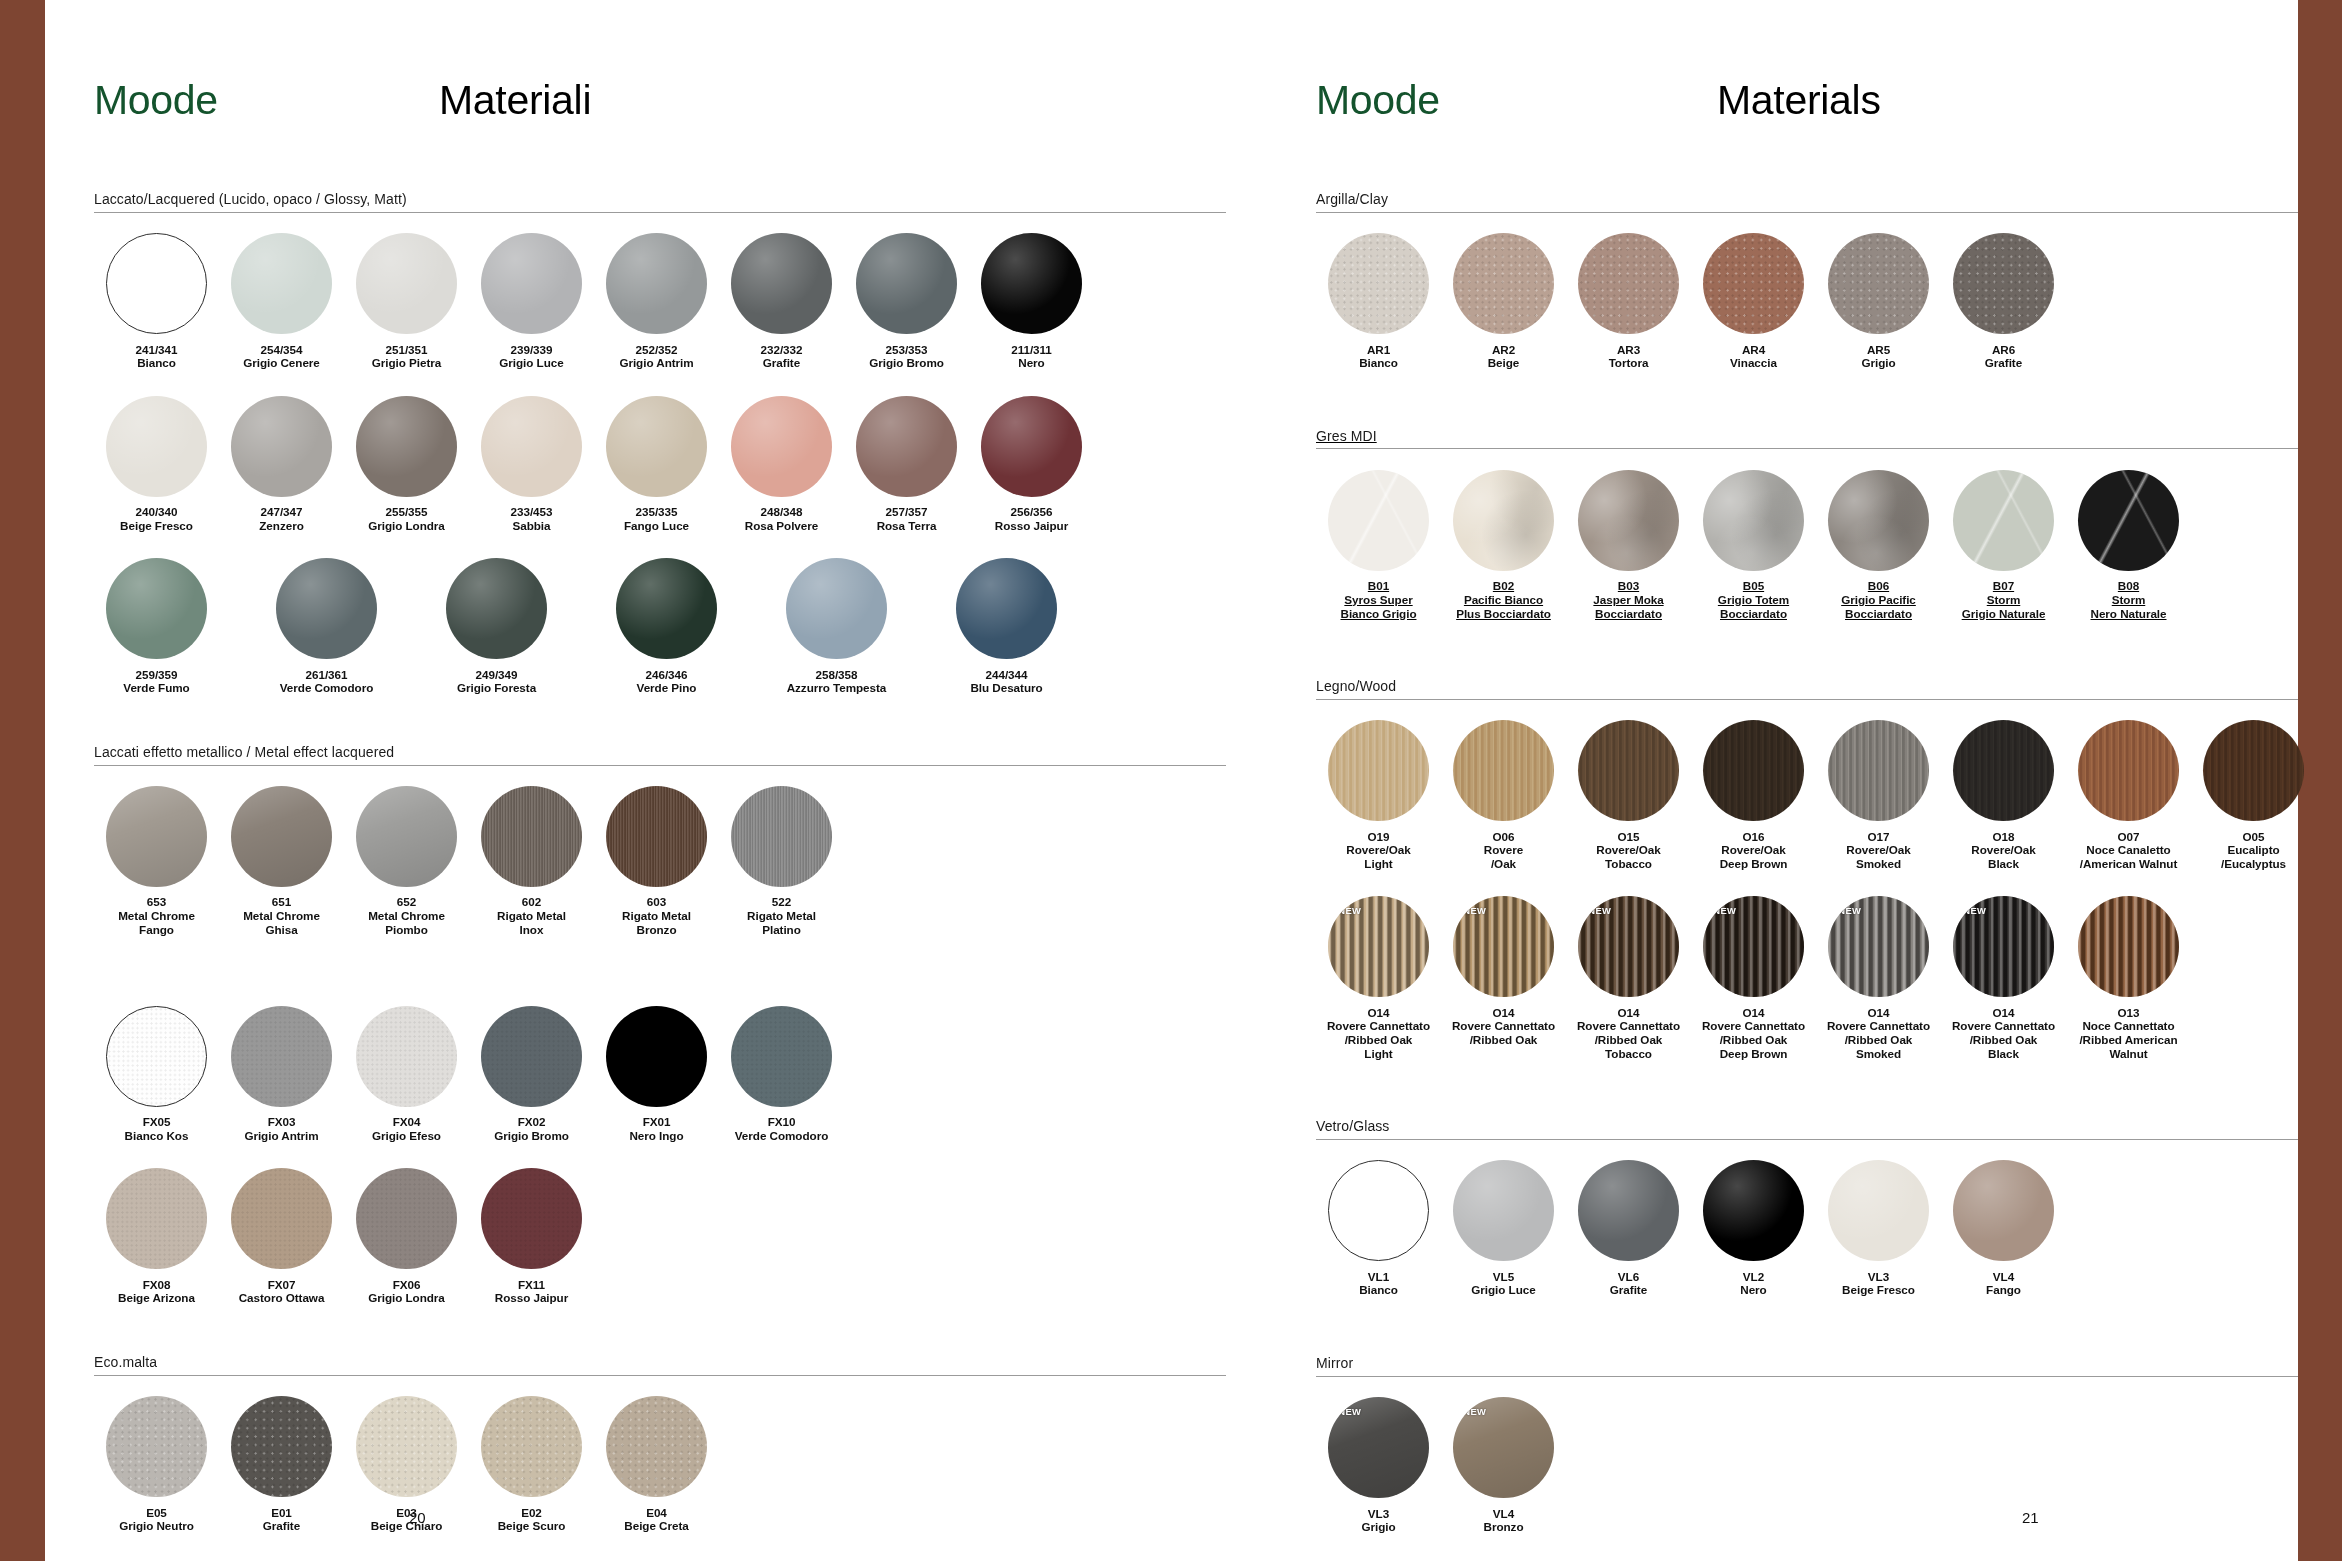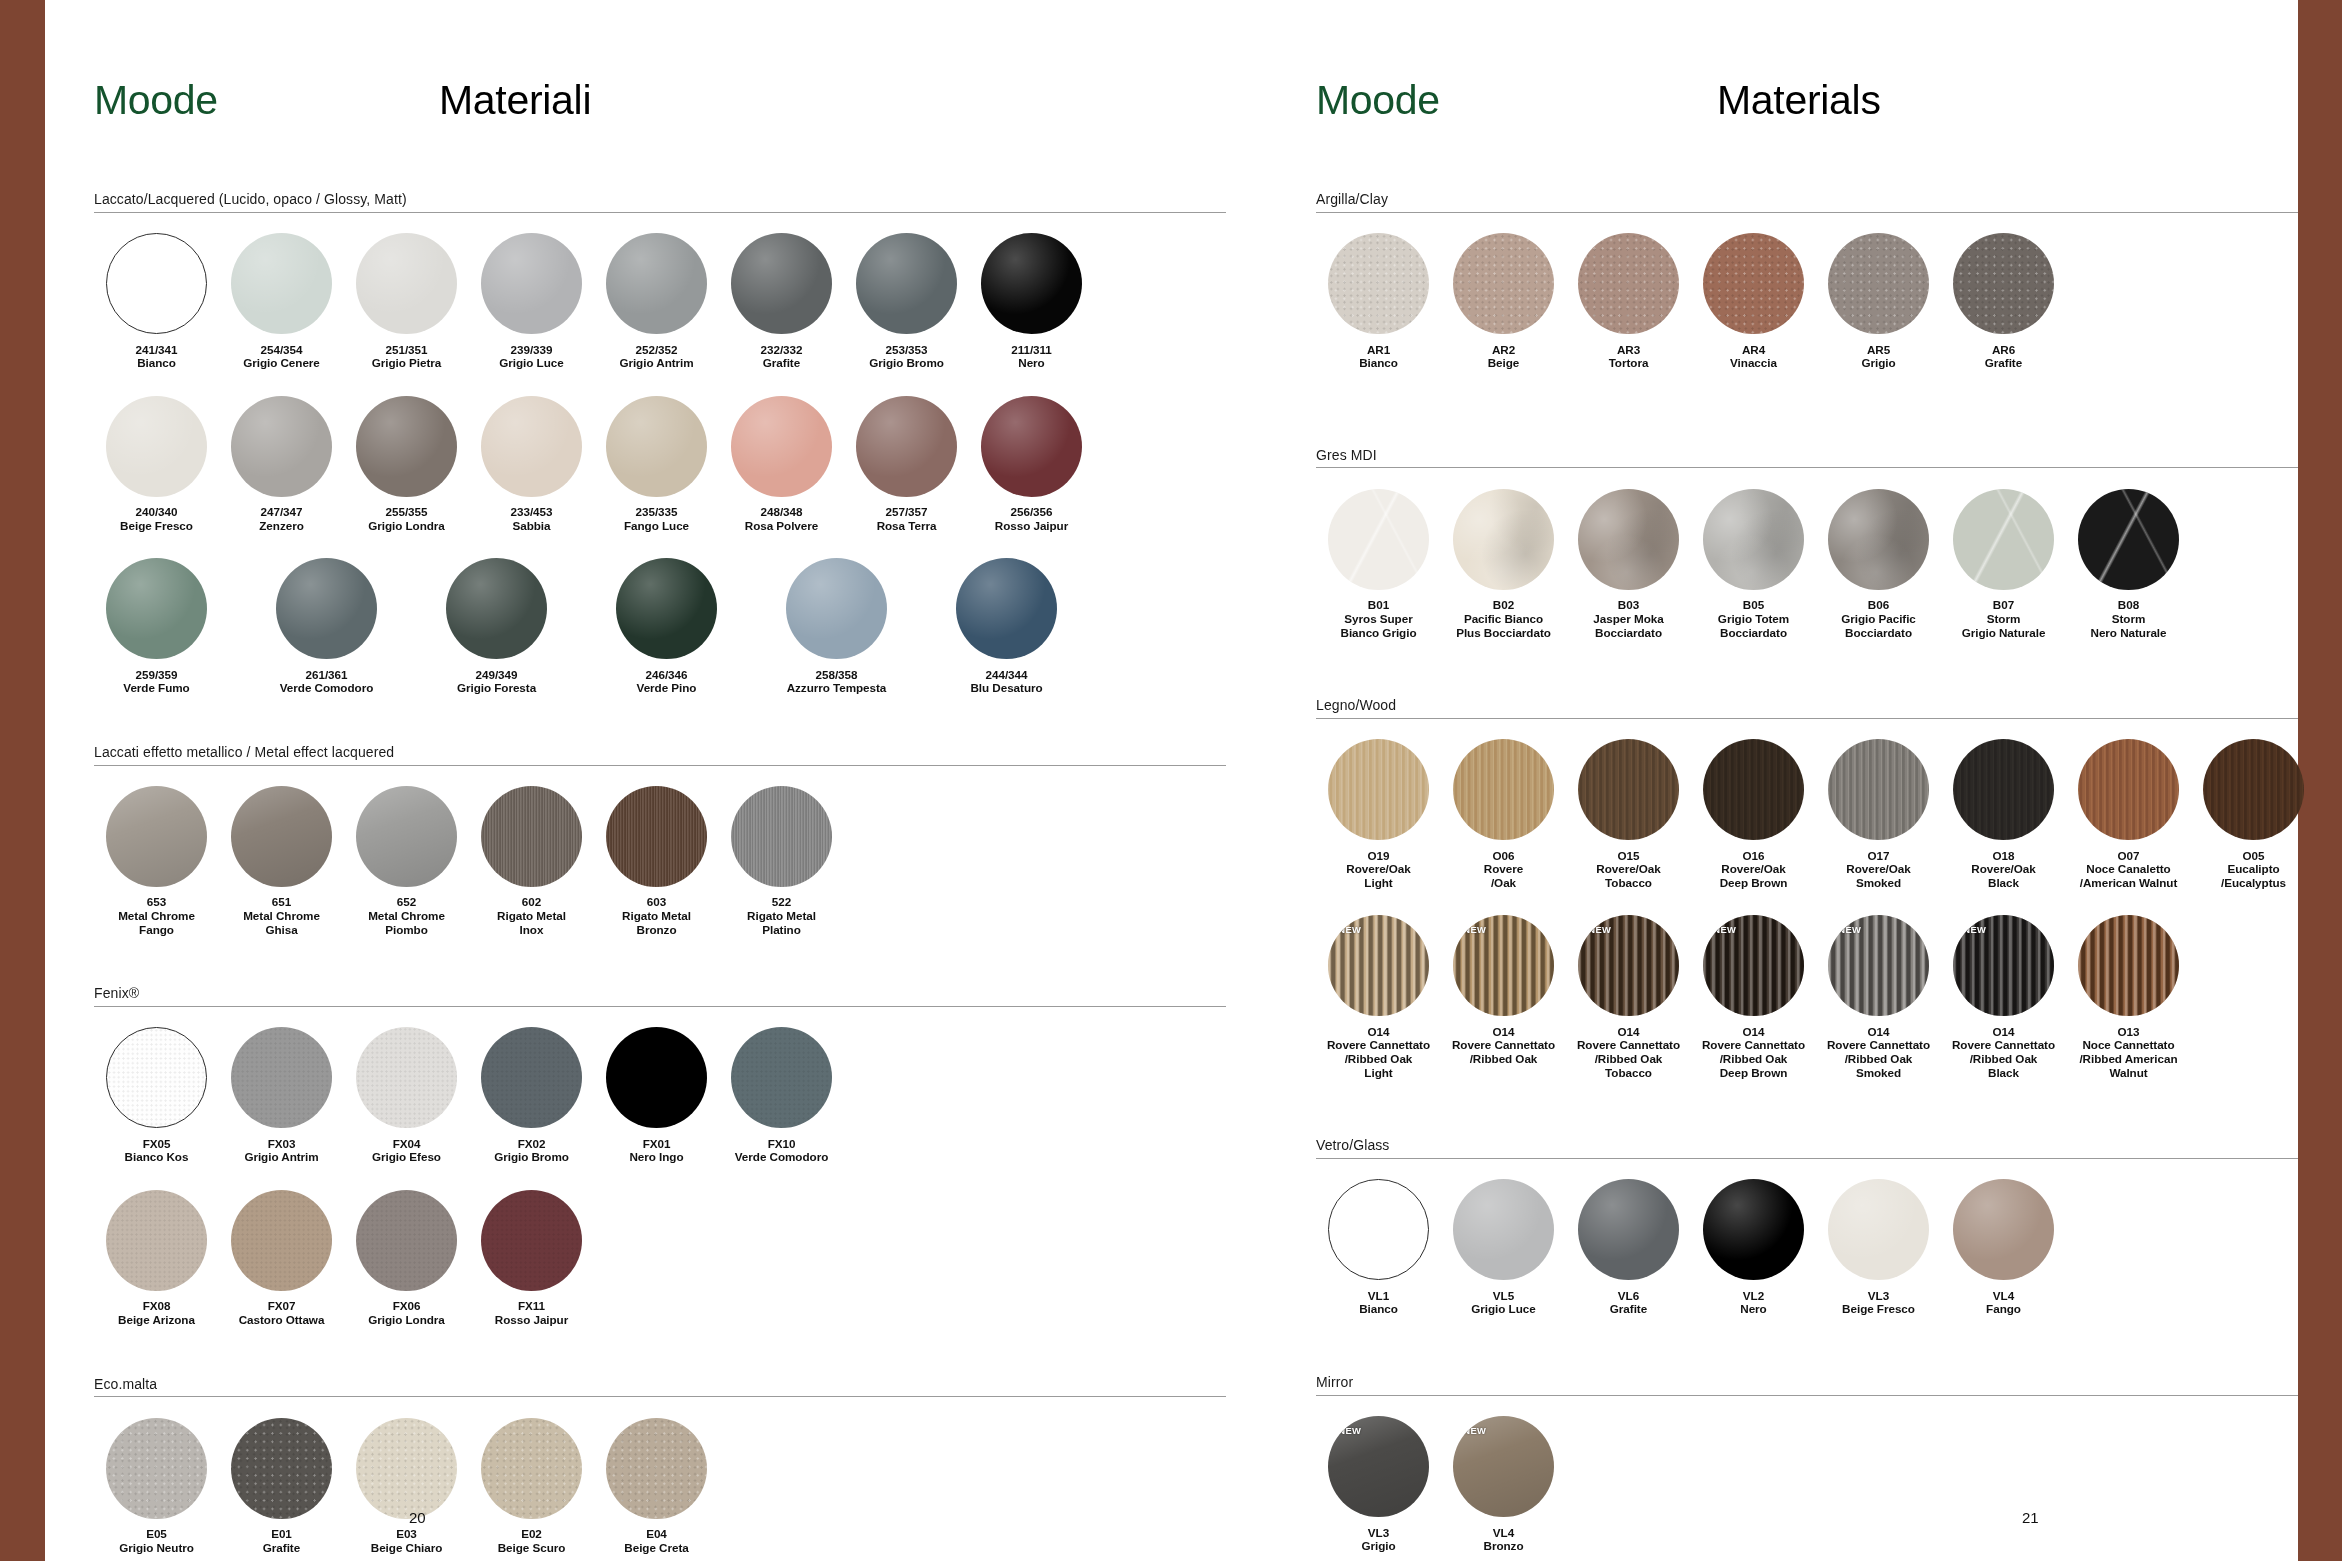--- a/index.html
+++ b/index.html
@@ -371,24 +371,20 @@
                   <div class="caption">
                     <span class="code">522</span>
                     <span class="nm">Rigato Metal</span>
                     <span class="nm">Platino</span>
                   </div>
                 </div>
               </div>
             </div>
           </div>
           <div class="group" style="margin-top: 49px;">
-            <div class="group-head">
-              <div class="group-label">Fenix®</div>
-              <div class="group-rule"></div>
-            </div>
             <div class="rows">
               <div class="row">
                 <div class="cell">
                   <div class="swatch tex-matte outline" style="background: rgb(254, 254, 254);"></div>
                   <div class="caption">
                     <span class="code">FX05</span>
                     <span class="nm">Bianco Kos</span>
                   </div>
                 </div>
                 <div class="cell">
@@ -559,21 +555,21 @@
                 <div class="cell">
                   <div class="swatch tex-speck" style="background: rgb(110, 103, 98);"></div>
                   <div class="caption">
                     <span class="code">AR6</span>
                     <span class="nm">Grafite</span>
                   </div>
                 </div>
               </div>
             </div>
           </div>
-          <div class="group" style="margin-top: 77px;">
+          <div class="group" style="margin-top: 58px; text-decoration: underline;">
             <div class="group-head">
               <div class="group-label">Gres MDI</div>
               <div class="group-rule"></div>
             </div>
             <div class="rows">
               <div class="row">
                 <div class="cell">
                   <div class="swatch tex-vein" style="background: rgb(240, 237, 232);"></div>
                   <div class="caption">
                     <span class="code">B01</span>

